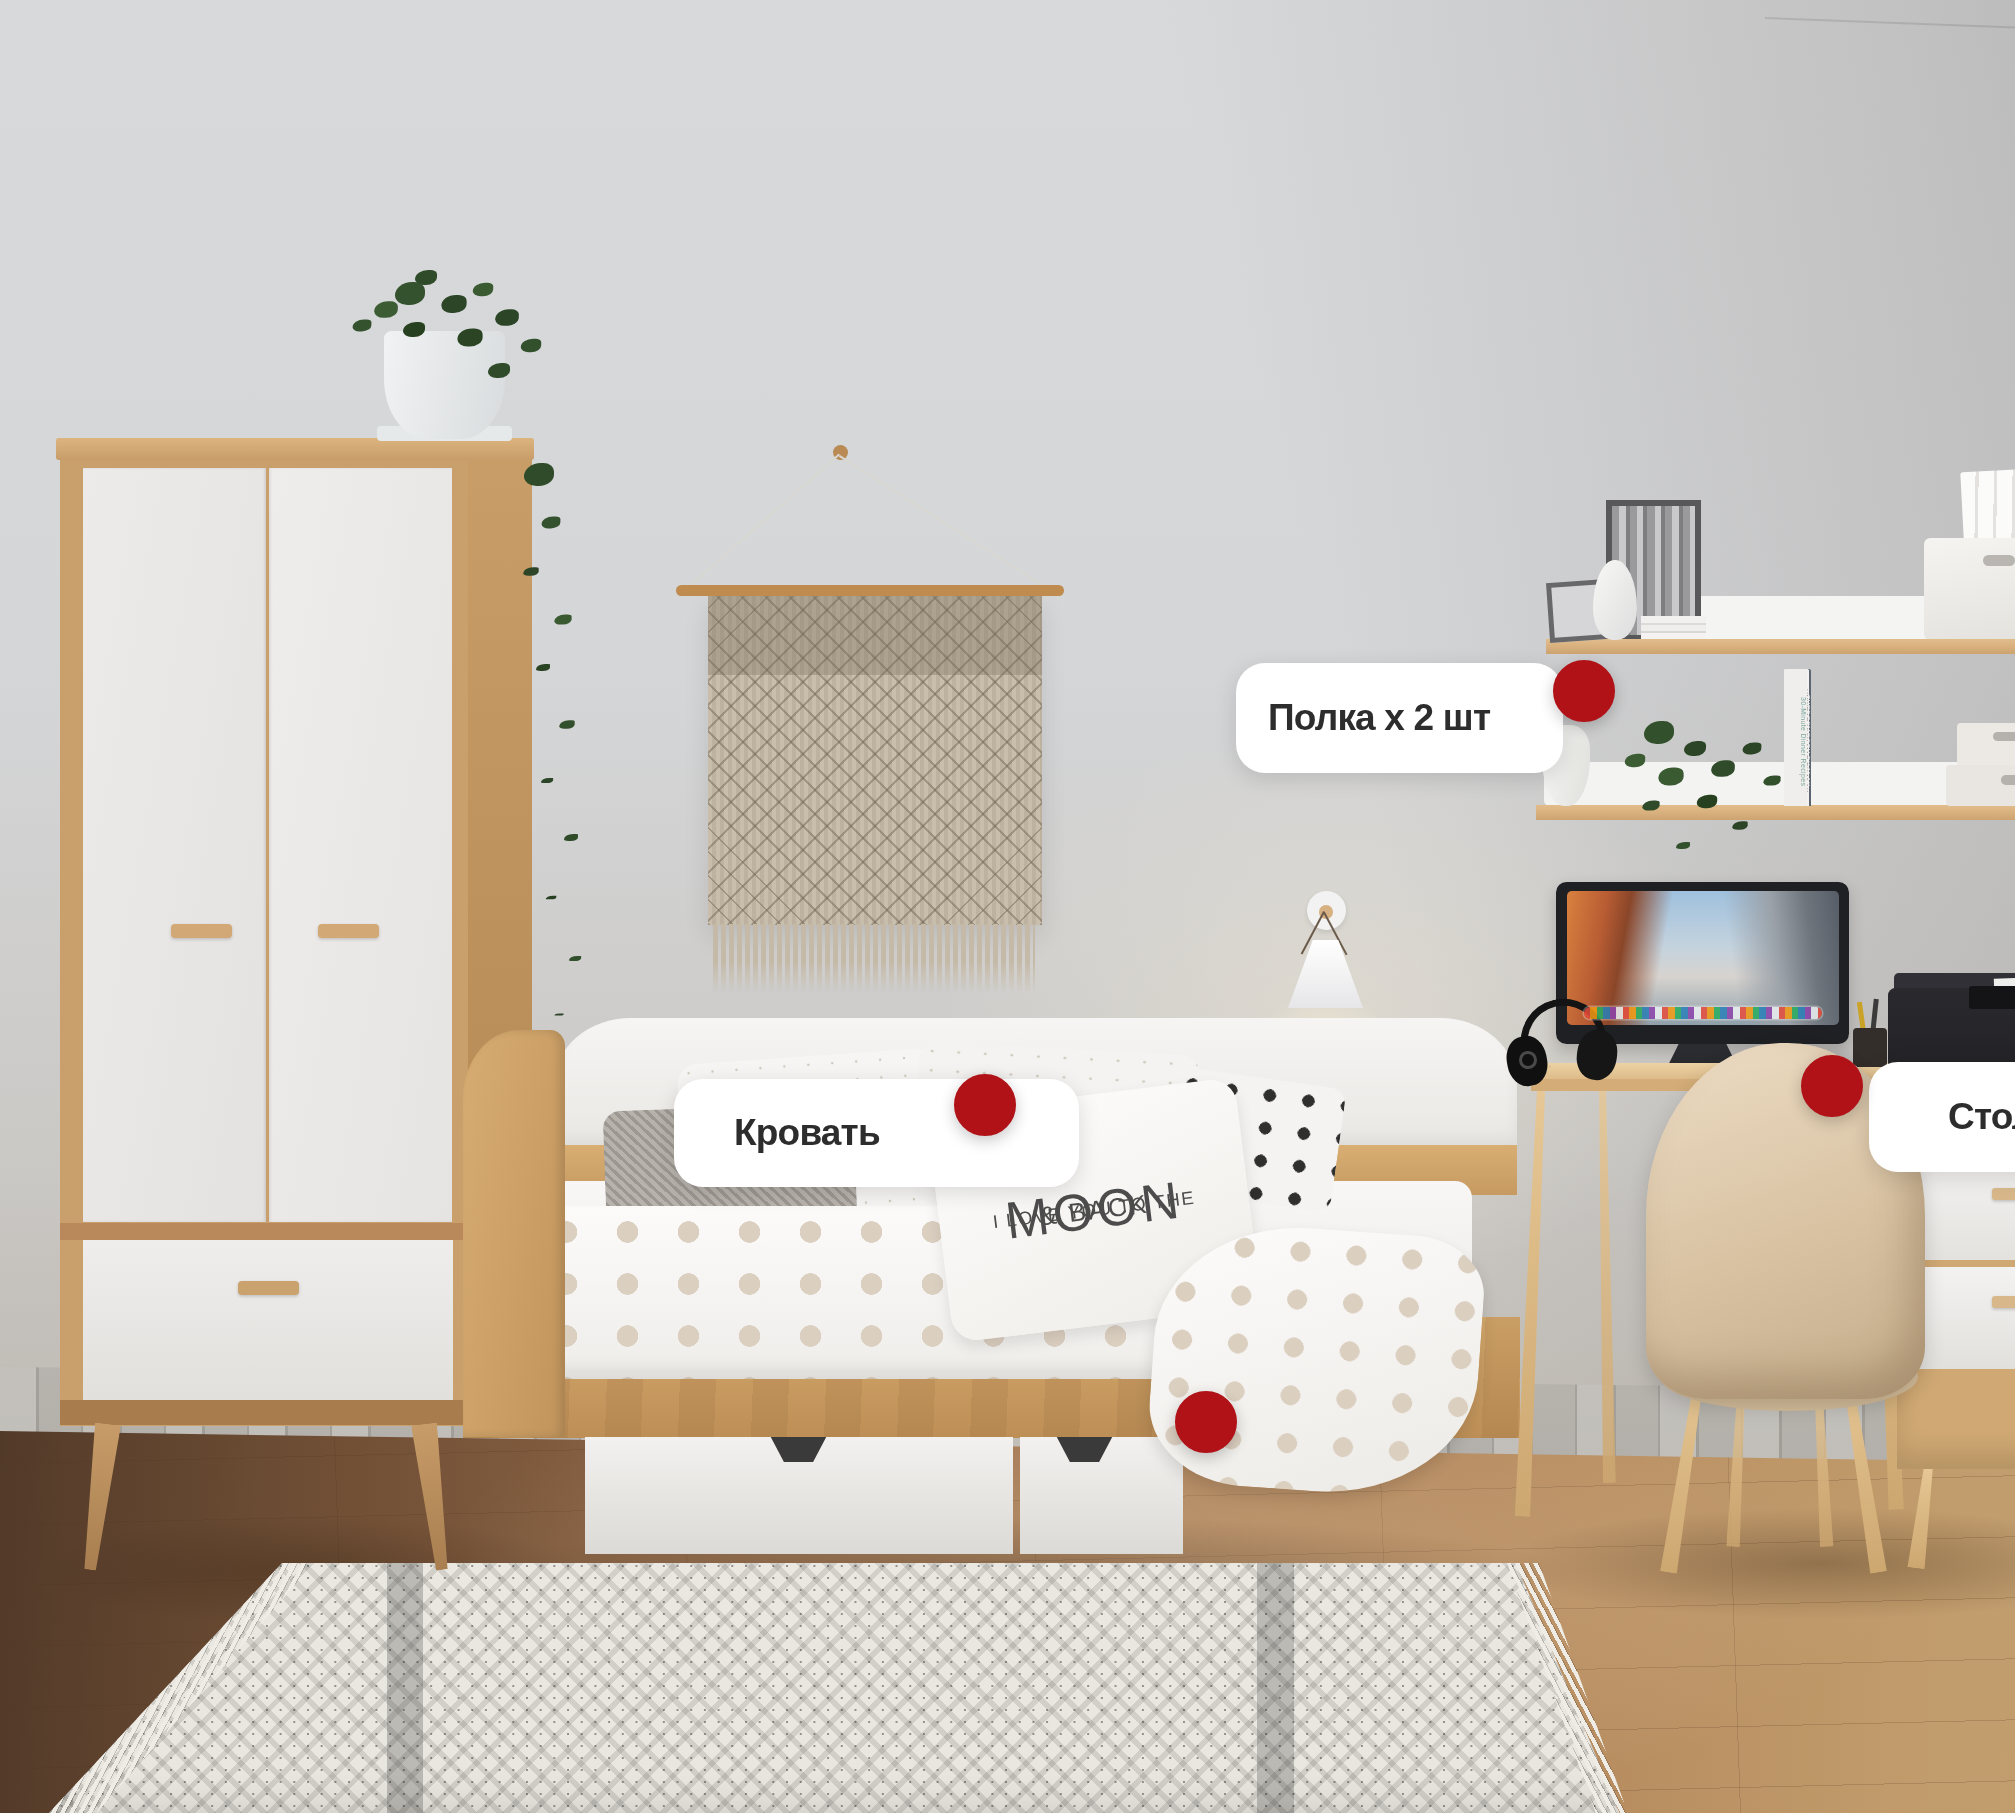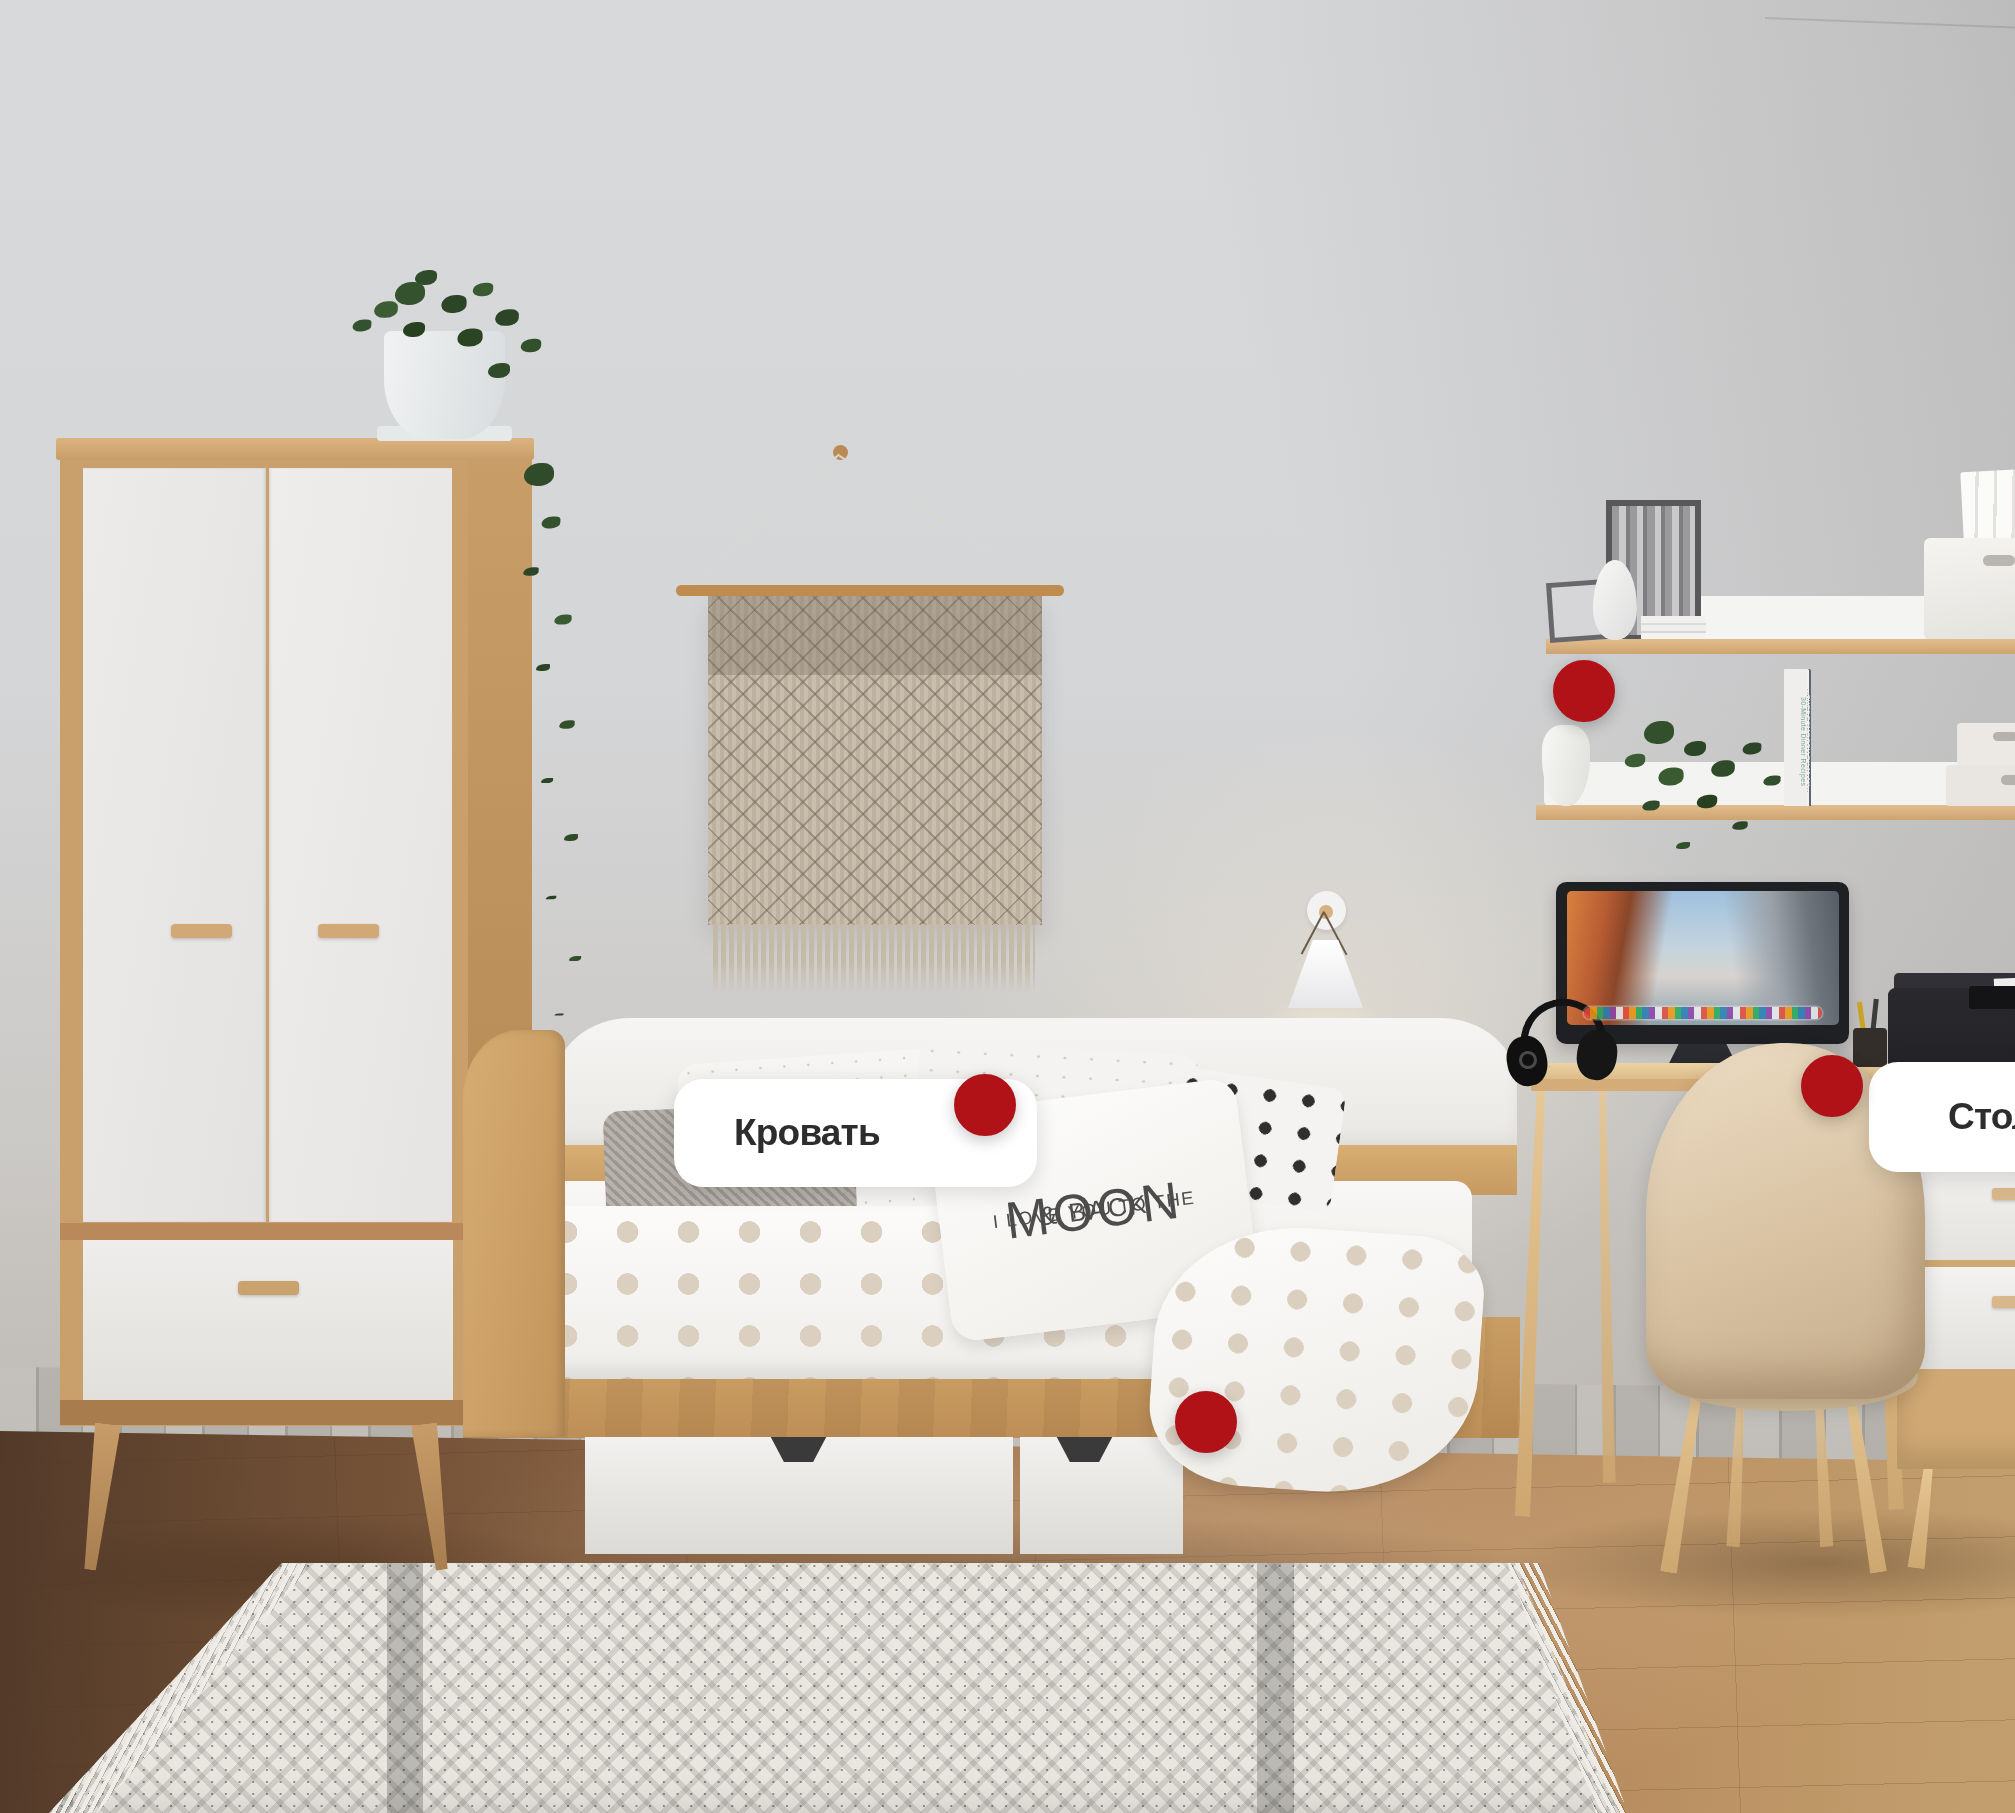--- a/index.html
+++ b/index.html
@@ -240,21 +240,21 @@
 
   
   .pill{background:#fff;border-radius:29px;display:flex;align-items:center;
     font-weight:700;font-size:37px;letter-spacing:-0.8px;color:#2d2d2d;
     box-shadow:0 5.6px 22px rgba(0,0,0,.13);z-index:30;white-space:nowrap;}
   .pill span{position:static;}
   .donut{width:59px;height:59px;background:#fff;border:31px solid #b01218;border-radius:50%;
     z-index:31;box-shadow:0 4.8px 14.5px rgba(0,0,0,.22);}
   #pill-polka{left:1236px;top:663px;width:327px;height:110px;padding-left:32px;}
   #dot-polka{left:1553px;top:660px;}
-  #pill-krovat{left:674px;top:1079px;width:363px;height:108px;padding-left:60px;}
+  #pill-krovat{left:674px;top:1079px;width:405px;height:108px;padding-left:60px;}
   #dot-krovat{left:954px;top:1074px;}
   #pill-stol{left:1869px;top:1062px;width:505px;height:110px;padding-left:79px;}
   #dot-stol{left:1801px;top:1055px;}
   #pill-vykat{left:1242px;top:1395px;width:500px;height:114px;padding-left:83px;font-size:35px;}
   #dot-vykat{left:1175px;top:1391px;}
 </style>
 </head>
 <body>
 
 <div id="stage">
@@ -383,20 +383,23 @@
   <div class="ped-h2"></div>
   <div class="leg" id="pleg1"></div>
 
   <div class="leg" id="cleg3"></div>
   <div class="leg" id="cleg4"></div>
   <div class="leg" id="cleg1"></div>
   <div class="leg" id="cleg2"></div>
   <div class="chair-seat"></div>
   <div class="chair-back"></div>
 
+  <div class="pill" id="pill-polka">
+    <span>Полка x 2 шт</span>
+  </div>
   <div class="donut" id="dot-polka"></div>
 
   <div class="pill" id="pill-krovat">
     <span>Кровать</span>
   </div>
   <div class="donut" id="dot-krovat"></div>
 
   <div class="pill" id="pill-stol">
     <span>Стол письменный</span>
   </div>

